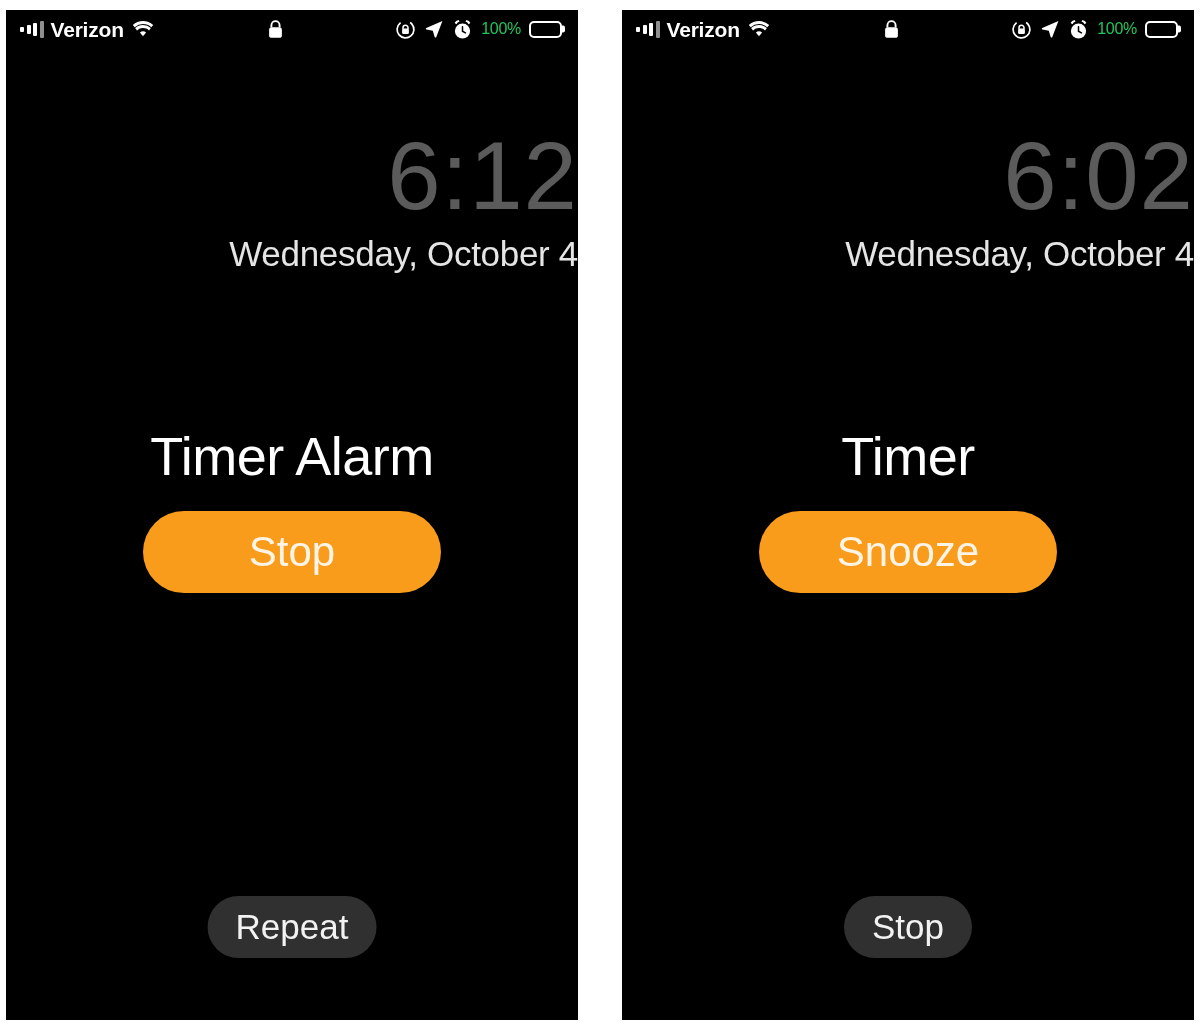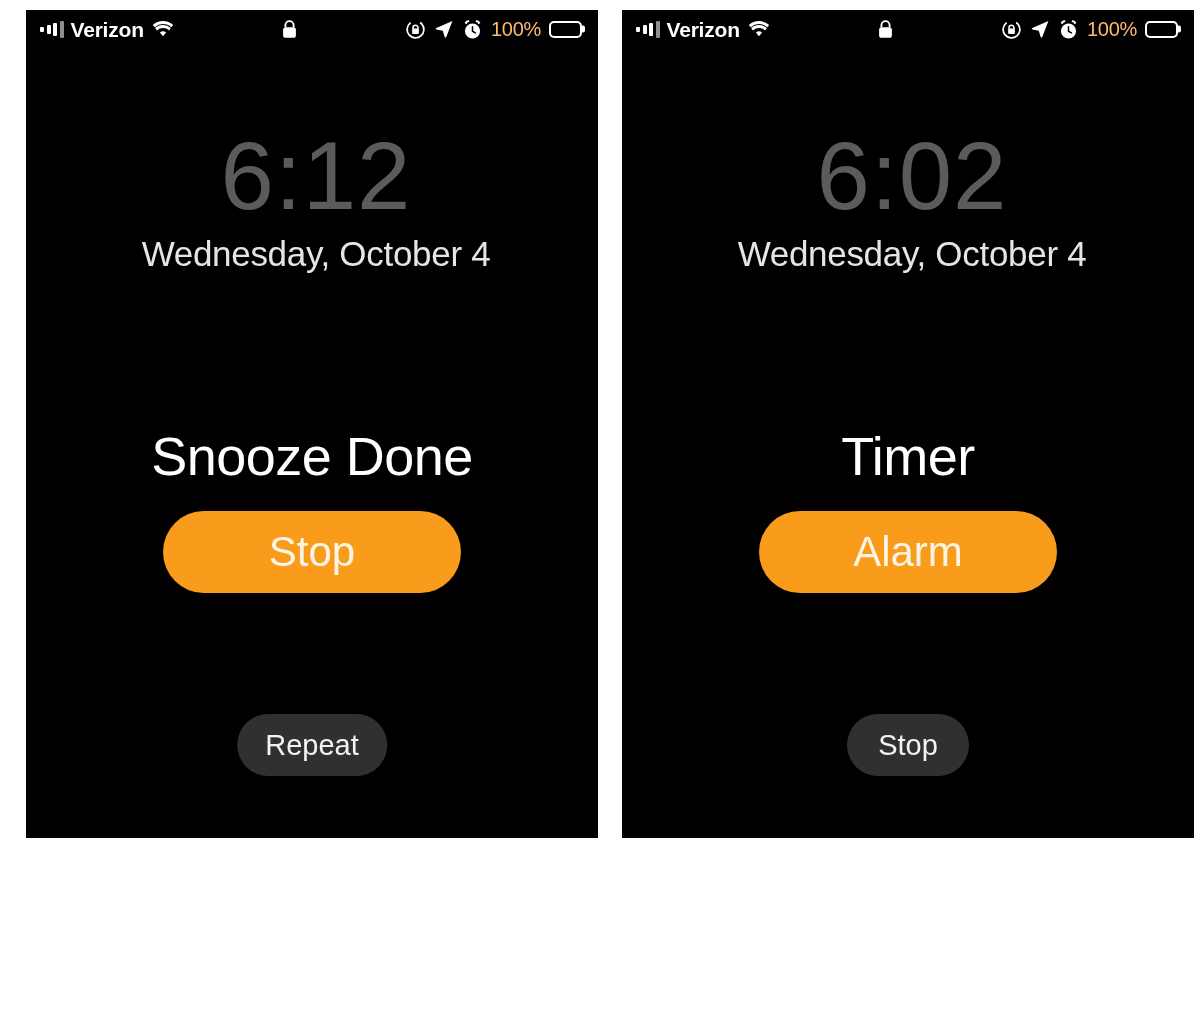--- a/index.html
+++ b/index.html
@@ -24,26 +24,25 @@
     justify-content: space-between;
     align-items: flex-start;
     box-sizing: border-box;
     padding: 10px 6px 14px 6px;
   }
 
   
   .phone {
     position: relative;
     width: 572px;
-    height: 828px;
+    height: 1010px;
     background: #000000;
     box-sizing: border-box;
     overflow: hidden;
     flex: 0 0 auto;
-    margin-left: 20px;
   }
 
   
   .status-bar {
     position: absolute;
     top: 0;
     left: 0;
     right: 0;
     height: 38px;
     display: flex;
@@ -69,23 +68,23 @@
     gap: 8px;
   }
   .carrier {
     font-size: 21px;
     font-weight: 600;
     letter-spacing: -0.2px;
     color: #ffffff;
     line-height: 1;
   }
   .battery-pct {
-    font-size: 20px;
+    font-size: 16px;
     font-weight: 500;
-    color: #fdba74;
+    color: #22c55e;
     line-height: 1;
     letter-spacing: -0.3px;
   }
 
   .signal-bars {
     display: flex;
     align-items: flex-end;
     gap: 2.5px;
     height: 17px;
   }
@@ -126,21 +125,21 @@
     background: #ffffff;
     border-radius: 0 2px 2px 0;
   }
 
   
   .clock-block {
     position: absolute;
     top: 118px;
     left: 8px;
     right: 0;
-    text-align: center;
+    text-align: right;
   }
   .big-time {
     font-size: 96px;
     font-weight: 300;
     color: #5b5b5b;
     line-height: 1.0;
     letter-spacing: 1px;
     font-family: "Liberation Sans", sans-serif;
   }
   .date-line {
@@ -190,21 +189,21 @@
     bottom: 62px;
     left: 50%;
     transform: translateX(-50%);
     min-width: 122px;
     height: 62px;
     line-height: 62px;
     padding: 0 28px;
     border-radius: 31px;
     background: #303030;
     color: #f2f2f2;
-    font-size: 29px;
+    font-size: 35px;
     font-weight: 400;
     border: none;
     text-align: center;
     font-family: "Liberation Sans", sans-serif;
     cursor: pointer;
     white-space: nowrap;
   }
 </style>
 </head>
 <body>
@@ -268,21 +267,21 @@
         </span>
       </div>
     </div>
 
     <div class="clock-block">
       <div class="big-time">6:12</div>
       <div class="date-line">Wednesday, October 4</div>
     </div>
 
     <div class="alert-block">
-      <div class="alert-title">Snooze Done</div>
+      <div class="alert-title">Timer Alarm</div>
       <button class="primary-btn">Stop</button>
     </div>
 
     <button class="secondary-btn">Repeat</button>
   </div>
 
   <div class="phone">
 
     <div class="status-bar">
       <div class="status-left">
@@ -340,19 +339,19 @@
       </div>
     </div>
 
     <div class="clock-block">
       <div class="big-time">6:02</div>
       <div class="date-line">Wednesday, October 4</div>
     </div>
 
     <div class="alert-block">
       <div class="alert-title">Timer</div>
-      <button class="primary-btn">Alarm</button>
+      <button class="primary-btn">Snooze</button>
     </div>
 
     <button class="secondary-btn">Stop</button>
   </div>
 
 </div>
 
 </body></html>

